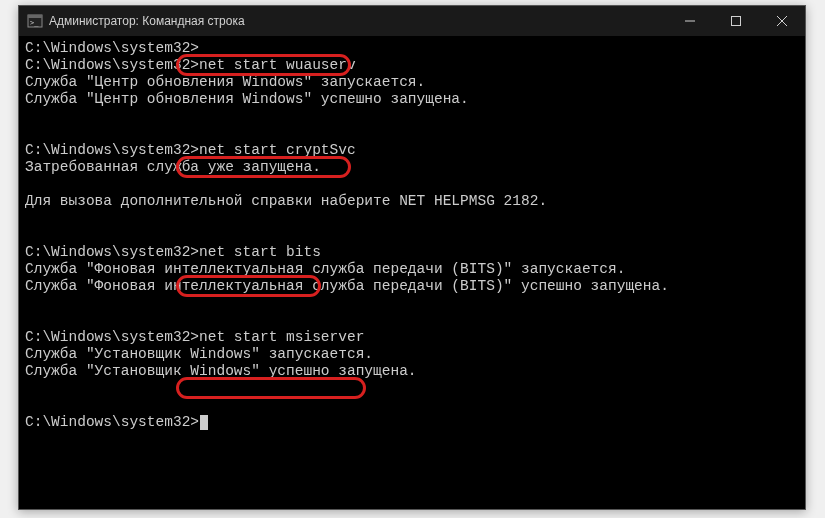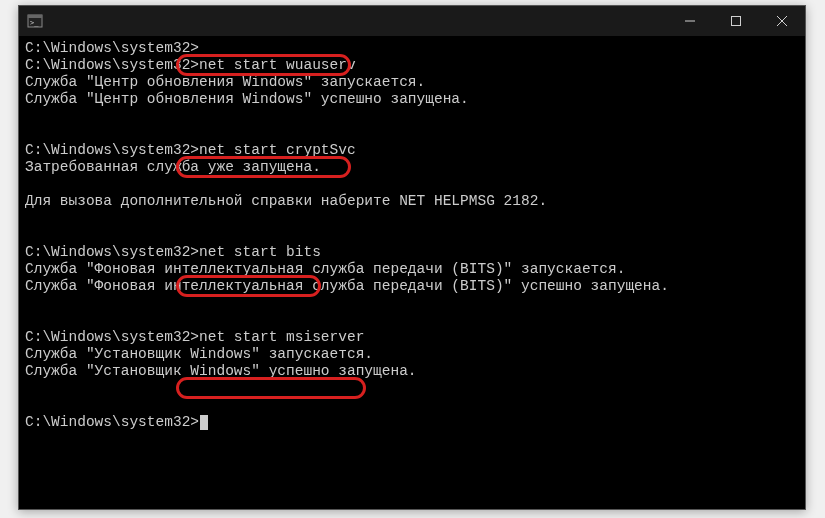--- a/index.html
+++ b/index.html
@@ -82,20 +82,21 @@
 
 <div class="window">
   <div class="titlebar">
     <span class="titlebar-icon">
       <svg width="16" height="16" viewBox="0 0 16 16">
         <rect x="1" y="2" width="14" height="12" fill="#222" stroke="#888" stroke-width="1"></rect>
         <rect x="1" y="2" width="14" height="3" fill="#666"></rect>
         <text x="3" y="12" font-size="7" fill="#ccc" font-family="monospace">&gt;_</text>
       </svg>
     </span>
+    <span class="titlebar-title">Администратор: Командная строка</span>
     <span class="titlebar-spacer"></span>
     <div class="win-btn">
       <svg width="10" height="10" viewBox="0 0 10 10">
           <line x1="0" y1="5" x2="10" y2="5" stroke="currentColor" stroke-width="1"></line>
         </svg>
     </div>
     <div class="win-btn">
       <svg width="10" height="10" viewBox="0 0 10 10">
           <rect x="0.5" y="0.5" width="9" height="9" fill="none" stroke="currentColor" stroke-width="1"></rect>
         </svg>

